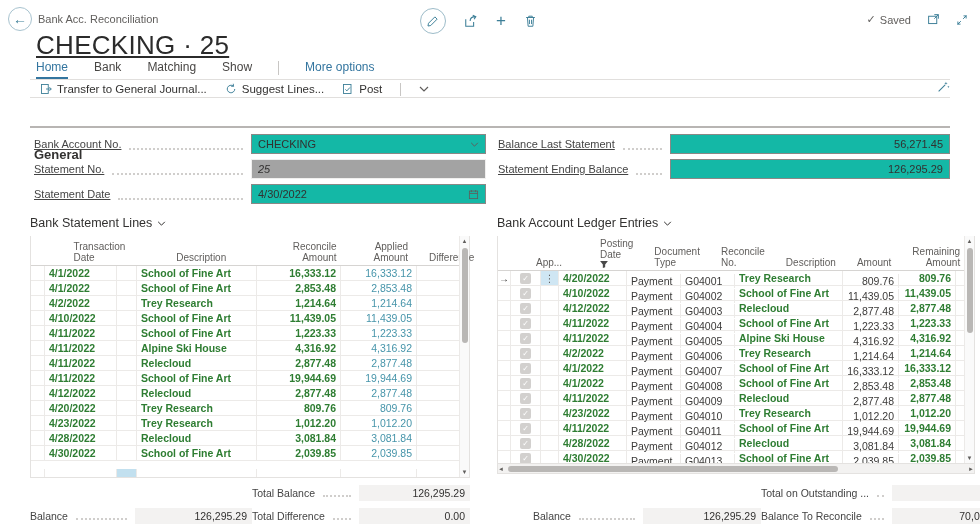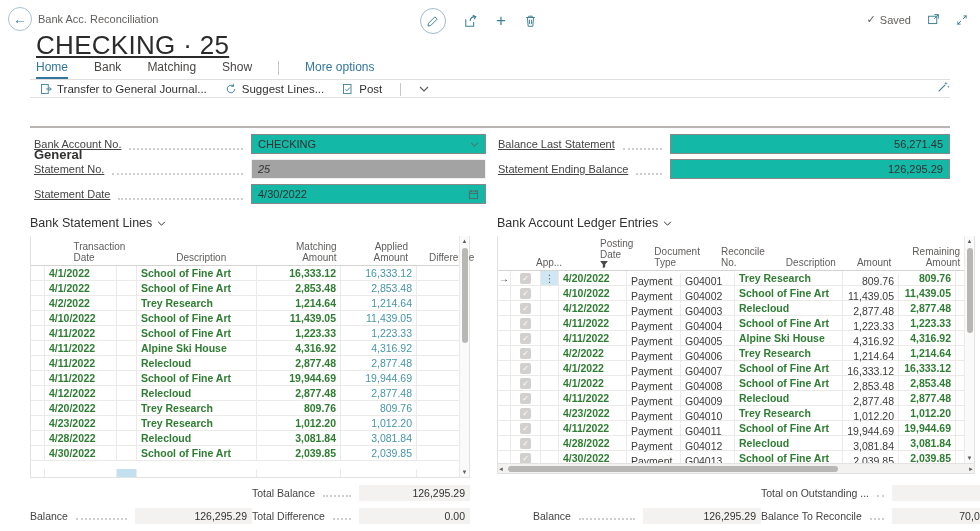--- a/index.html
+++ b/index.html
@@ -285,21 +285,21 @@
         <path d="M1 1l4 4 4-4" fill="none" stroke="#323130" stroke-width="1.2"></path>
       </svg>
   </div>
 
   <div class="grid-table ltable">
     <div class="thead">
       <div class="th lc0"></div>
       <div class="th lc1">Transaction Date</div>
       <div class="th lc2"></div>
       <div class="th lc3">Description</div>
-      <div class="th lc4 num" style="justify-content:flex-end; text-align:right;">Matching Amount</div>
+      <div class="th lc4 num" style="justify-content:flex-end; text-align:right;">Reconcile Amount</div>
       <div class="th lc5" style="text-align:right; width:76px;">Applied Amount</div>
       <div class="th lc6" style="text-align:right;">Difference</div>
     </div>
 
     <div class="rows">
 
         <div class="tr first">
           <div class="td lc0"></div>
           <div class="td lc1 green">4/1/2022</div>
           <div class="td lc2"></div>

